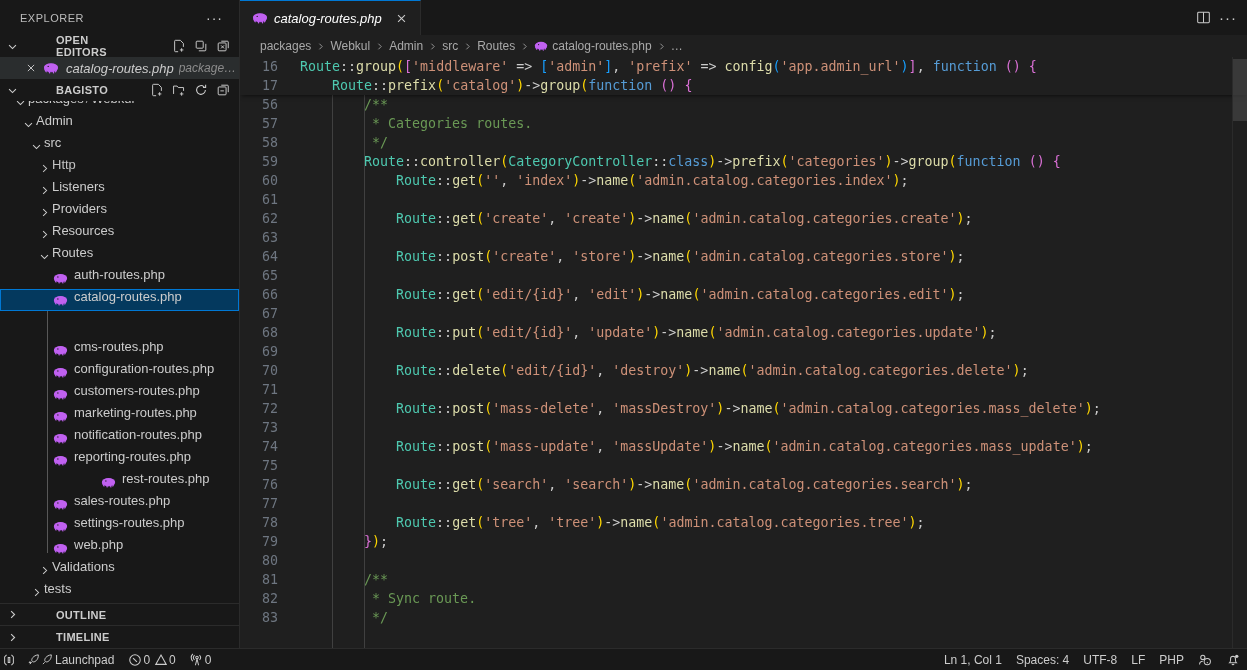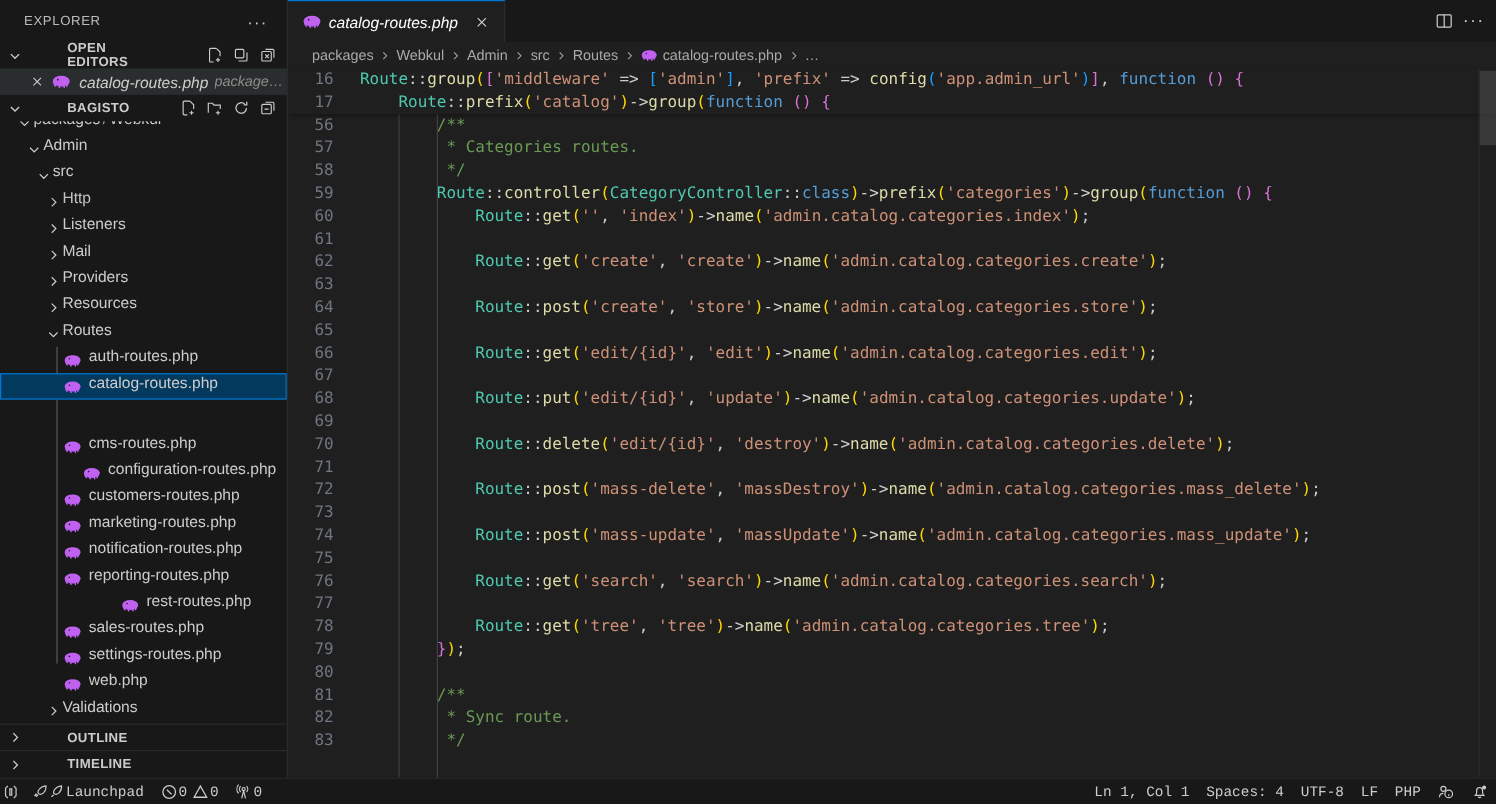--- a/index.html
+++ b/index.html
@@ -139,21 +139,21 @@
   .vscroll-track { position:absolute; top:0; right:0; width:14px; bottom:0; z-index: 6; }
   .vscroll-thumb { position:absolute; right:0; width:14px; background:#4f4f4f; opacity:.55; }
   .editor-right-border { position:absolute; top:0; bottom:0; right:14px; width:1px; background:#2b2b2b; z-index:7;}
 
   
   .statusbar {
     height: 22px; min-height:22px; background: #181818;
     display: flex; align-items: center; font-size: 12px; color: #cccccc;
     border-top: 1px solid #2b2b2b;
   }
-  .sb-item { display: flex; align-items: center; gap: 1px; padding: 0 7px; height:22px; cursor:pointer;font-family:Liberation Mono, monospace; }
+  .sb-item { display: flex; align-items: center; gap: 1px; padding: 0 7px; height:22px; cursor:pointer; }
   .sb-item.remote { padding-left: 2px; padding-right:4px; }
   .sb-right { margin-left: auto; display: flex; align-items: center; }
   .sb-item svg { width: 14px; height: 14px; }
   .sb-icon { display:inline-flex; align-items:center; justify-content:center; }
 </style>
 </head>
 <body>
 
 <div class="app">
   <div class="body-row">
@@ -293,41 +293,33 @@
                 </svg>
               </span>
               <span class="lbl">Listeners</span>
             </div>
             <div class="row" style="padding-left: 36px;">
               <span class="twisty">
                 <svg viewBox="0 0 16 16" fill="none" stroke="currentColor" stroke-width="1.5">
                   <path d="M6 3l5 5-5 5"></path>
                 </svg>
               </span>
-              <span class="lbl">Mail</span>
+              <span class="lbl">Providers</span>
             </div>
             <div class="row" style="padding-left: 36px;">
               <span class="twisty">
                 <svg viewBox="0 0 16 16" fill="none" stroke="currentColor" stroke-width="1.5">
                   <path d="M6 3l5 5-5 5"></path>
                 </svg>
               </span>
-              <span class="lbl">Providers</span>
+              <span class="lbl">Resources</span>
             </div>
             <div class="row" style="padding-left: 36px;">
               <span class="twisty">
                 <svg viewBox="0 0 16 16" fill="none" stroke="currentColor" stroke-width="1.5">
-                  <path d="M6 3l5 5-5 5"></path>
-                </svg>
-              </span>
-              <span class="lbl">Resources</span>
-            </div>
-            <div class="row" style="padding-left: 36px;">
-              <span class="twisty">
-                <svg viewBox="0 0 16 16" fill="none" stroke="currentColor" stroke-width="1.5">
                   <path d="M3 6l5 5 5-5"></path>
                 </svg>
               </span>
               <span class="lbl">Routes</span>
             </div>
             <div class="row" style="padding-left: 44px;">
               <span class="php-ico" style="margin-left: 8px;">
                 <svg viewBox="0 0 16 16" width="15" height="15">
                   <ellipse cx="8" cy="8" rx="7" ry="4.2" fill="#a94ae8"></ellipse>
                   <ellipse cx="8" cy="7.4" rx="7" ry="4.2" fill="#c061f0"></ellipse>
@@ -352,21 +344,21 @@
               <span class="php-ico" style="margin-left: 8px;">
                 <svg viewBox="0 0 16 16" width="15" height="15">
                   <ellipse cx="8" cy="8" rx="7" ry="4.2" fill="#a94ae8"></ellipse>
                   <ellipse cx="8" cy="7.4" rx="7" ry="4.2" fill="#c061f0"></ellipse>
                   <circle cx="5.2" cy="6.4" r=".7" fill="#1f1f1f"></circle>
                   <path d="M2 9.6l1.2 2.2M6 10.6l.6 2.2M10 10.6l.6 2.2M13.6 9.6l-1 2.2" stroke="#c061f0" stroke-width="1.3" stroke-linecap="round" fill="none"></path>
                 </svg>
               </span>
               <span class="lbl">cms-routes.php</span>
             </div>
-            <div class="row" style="padding-left: 60px;">
+            <div class="row" style="padding-left: 44px;">
               <span class="php-ico" style="margin-left: 8px;">
                 <svg viewBox="0 0 16 16" width="15" height="15">
                   <ellipse cx="8" cy="8" rx="7" ry="4.2" fill="#a94ae8"></ellipse>
                   <ellipse cx="8" cy="7.4" rx="7" ry="4.2" fill="#c061f0"></ellipse>
                   <circle cx="5.2" cy="6.4" r=".7" fill="#1f1f1f"></circle>
                   <path d="M2 9.6l1.2 2.2M6 10.6l.6 2.2M10 10.6l.6 2.2M13.6 9.6l-1 2.2" stroke="#c061f0" stroke-width="1.3" stroke-linecap="round" fill="none"></path>
                 </svg>
               </span>
               <span class="lbl">configuration-routes.php</span>
             </div>

